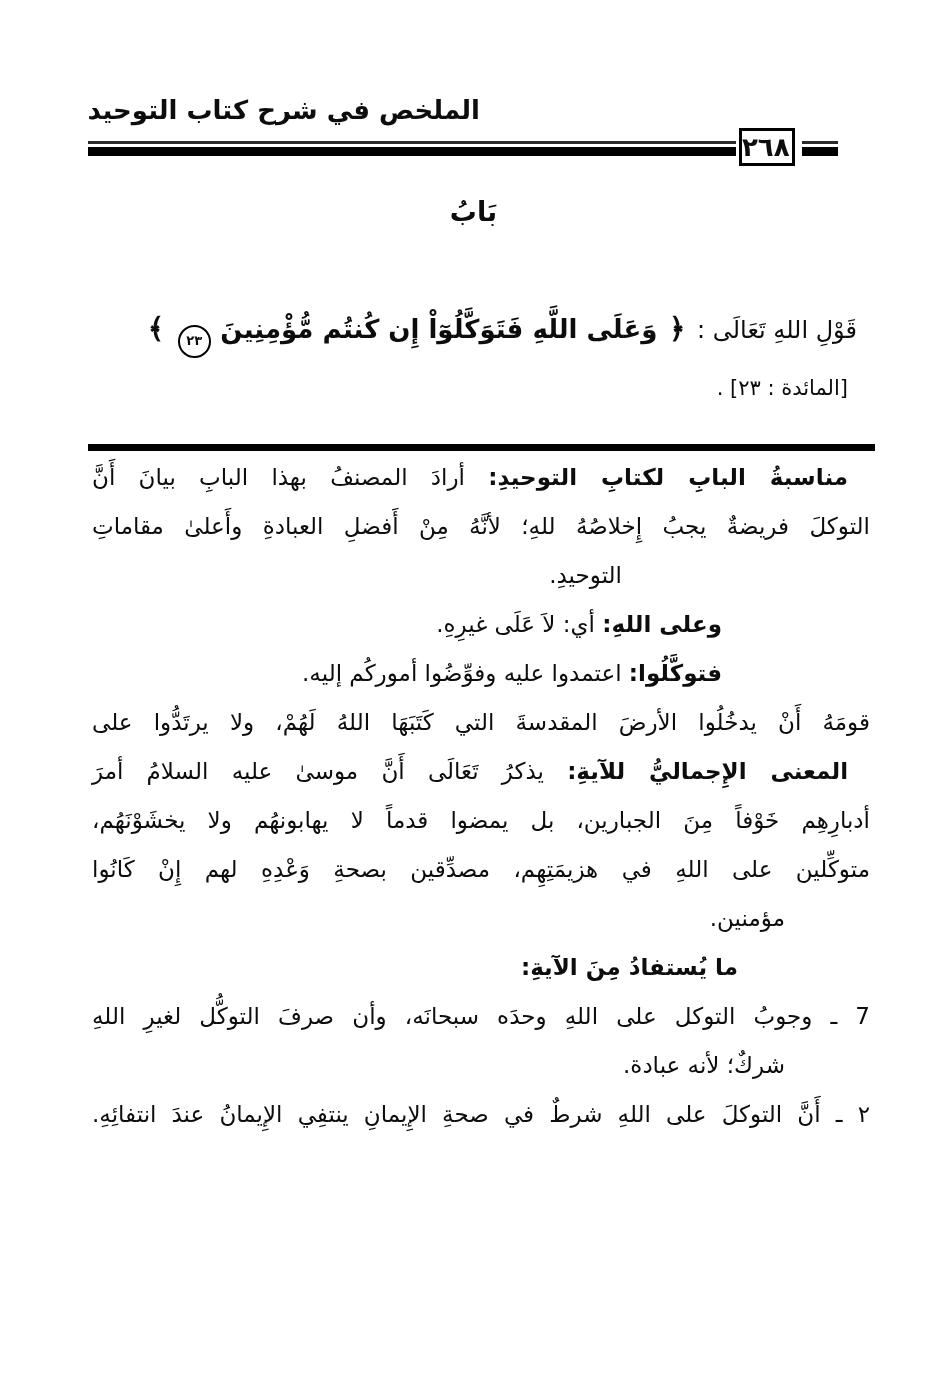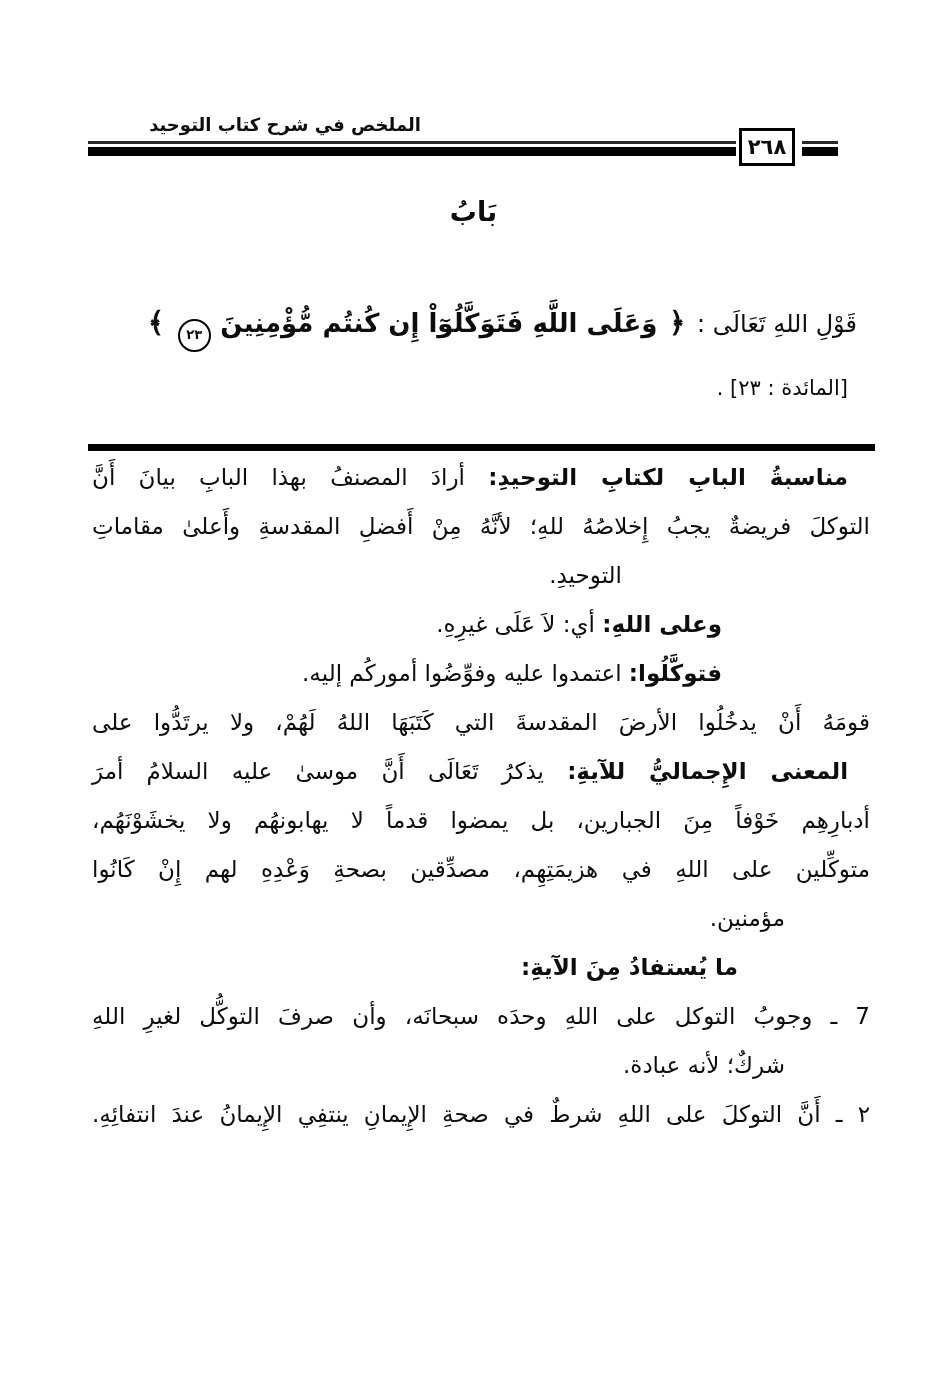--- a/index.html
+++ b/index.html
@@ -9,44 +9,43 @@
     margin:0 auto;
     background:#ffffff;
     font-family:"DejaVu Sans", sans-serif;
     color:#0d0d0d;
     overflow:hidden;
   }
   
   .book-title{
     position:absolute;left:90px;top:95px;width:390px;
     direction:rtl;text-align:center;
-    font-size:18px;font-weight:bold;letter-spacing:0;
+    font-size:26px;font-weight:bold;letter-spacing:0;
     white-space:nowrap;
-    margin-top:19px;
   }
   .rule{position:absolute;}
   .rule .thin{height:3px;background:#2a2a2a;}
   .rule .thick{height:9px;background:#000;margin-top:3px;}
   .rule-left{left:88px;top:141px;width:648px;}
   .rule-right{left:802px;top:141px;width:36px;}
   .page-num-box{
     position:absolute;left:739px;top:128px;width:50px;height:32px;
     border:3px solid #000;
-    display:flex;align-items:center;justify-content:center;
-    font-size:21px;font-weight:bold;
+    display:flex;align-items:center;
+    font-size:26px;font-weight:bold;
     background:#fff;
   }
   
   .chapter-title{
     position:absolute;top:196px;left:0;width:100%;
     text-align:center;direction:rtl;
     font-size:27px;font-weight:bold;
   }
   .verse-line{
-    position:absolute;top:292px;left:85px;right:90px;
+    position:absolute;top:298px;left:85px;right:90px;
     direction:rtl;text-align:right;
     font-size:24px;line-height:62px;
     white-space:nowrap;
   }
   .verse-line .qtext{font-weight:bold;font-size:26px;}
   .verse-line .qbracket{font-size:28px;font-weight:bold;padding:0 4px;}
   .ayah-circle{
     display:inline-flex;width:29px;height:29px;
     border:2px solid #000;border-radius:50%;
     align-items:center;justify-content:center;
@@ -112,21 +111,21 @@
     <span class="ayah-circle">٢٣</span>
     <span class="qbracket">﴾</span>
   </div>
 
   <div class="verse-ref">[المائدة : ٢٣] .</div>
 
   <div class="divider"></div>
 
   <div class="body-text" id="body-text">
       <div class="line justify" style="padding-right: 22px;"><span class="b">مناسبةُ البابِ لكتابِ التوحيدِ:</span> <span class="">أرادَ المصنفُ بهذا البابِ بيانَ أَنَّ</span></div>
-      <div class="line justify"><span class="">التوكلَ فريضةٌ يجبُ إِخلاصُهُ للهِ؛ لأنَّهُ مِنْ أَفضلِ المقدسةِ وأَعلىٰ مقاماتِ</span></div>
+      <div class="line justify"><span class="">التوكلَ فريضةٌ يجبُ إِخلاصُهُ للهِ؛ لأنَّهُ مِنْ أَفضلِ العبادةِ وأَعلىٰ مقاماتِ</span></div>
       <div class="line" style="padding-right: 248px;"><span class="">التوحيدِ.</span></div>
       <div class="line" style="padding-right: 148px;"><span class="b">وعلى اللهِ:</span> <span class="">أي: لاَ عَلَى غيرِهِ.</span></div>
       <div class="line" style="padding-right: 148px;"><span class="b">فتوكَّلُوا:</span> <span class="">اعتمدوا عليه وفوِّضُوا أموركُم إليه.</span></div>
       <div class="line justify"><span class="">قومَهُ أَنْ يدخُلُوا الأرضَ المقدسةَ التي كَتَبَهَا اللهُ لَهُمْ، ولا يرتَدُّوا على</span></div>
       <div class="line justify" style="padding-right: 22px;"><span class="b">المعنى الإِجماليُّ للآيةِ:</span> <span class="">يذكرُ تَعَالَى أَنَّ موسىٰ عليه السلامُ أمرَ</span></div>
       <div class="line justify"><span class="">أدبارِهِم خَوْفاً مِنَ الجبارين، بل يمضوا قدماً لا يهابونهُم ولا يخشَوْنَهُم،</span></div>
       <div class="line justify"><span class="">متوكِّلين على اللهِ في هزيمَتِهِم، مصدِّقين بصحةِ وَعْدِهِ لهم إِنْ كَانُوا</span></div>
       <div class="line" style="padding-right: 85px;"><span class="">مؤمنين.</span></div>
       <div class="line" style="padding-right: 132px;"><span class="b">ما يُستفادُ مِنَ الآيةِ:</span></div>
       <div class="line justify"><span class="">7 ـ وجوبُ التوكل على اللهِ وحدَه سبحانَه، وأن صرفَ التوكُّل لغيرِ اللهِ</span></div>

